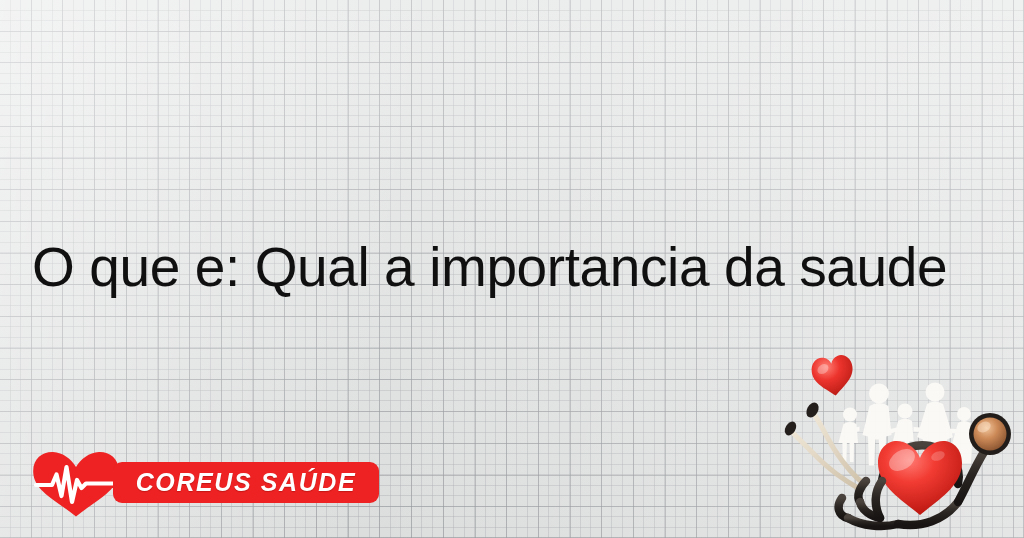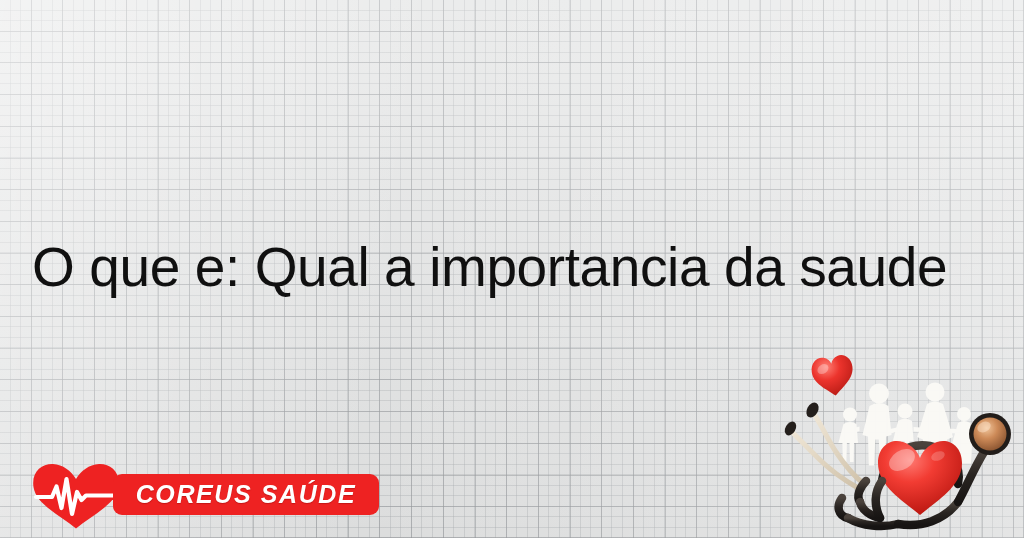--- a/index.html
+++ b/index.html
@@ -69,21 +69,21 @@
     font-weight: 400;
     color: #101010;
     letter-spacing: -0.4px;
     white-space: nowrap;
   }
 
   
   #brand-logo {
     position: absolute;
     left: 30px;
-    top: 462px;
+    top: 450px;
     width: 325px;
     height: 68px;
   }
   #brand-heart {
     position: absolute;
     left: 0;
     top: 0;
     width: 92px;
     height: 68px;
   }

